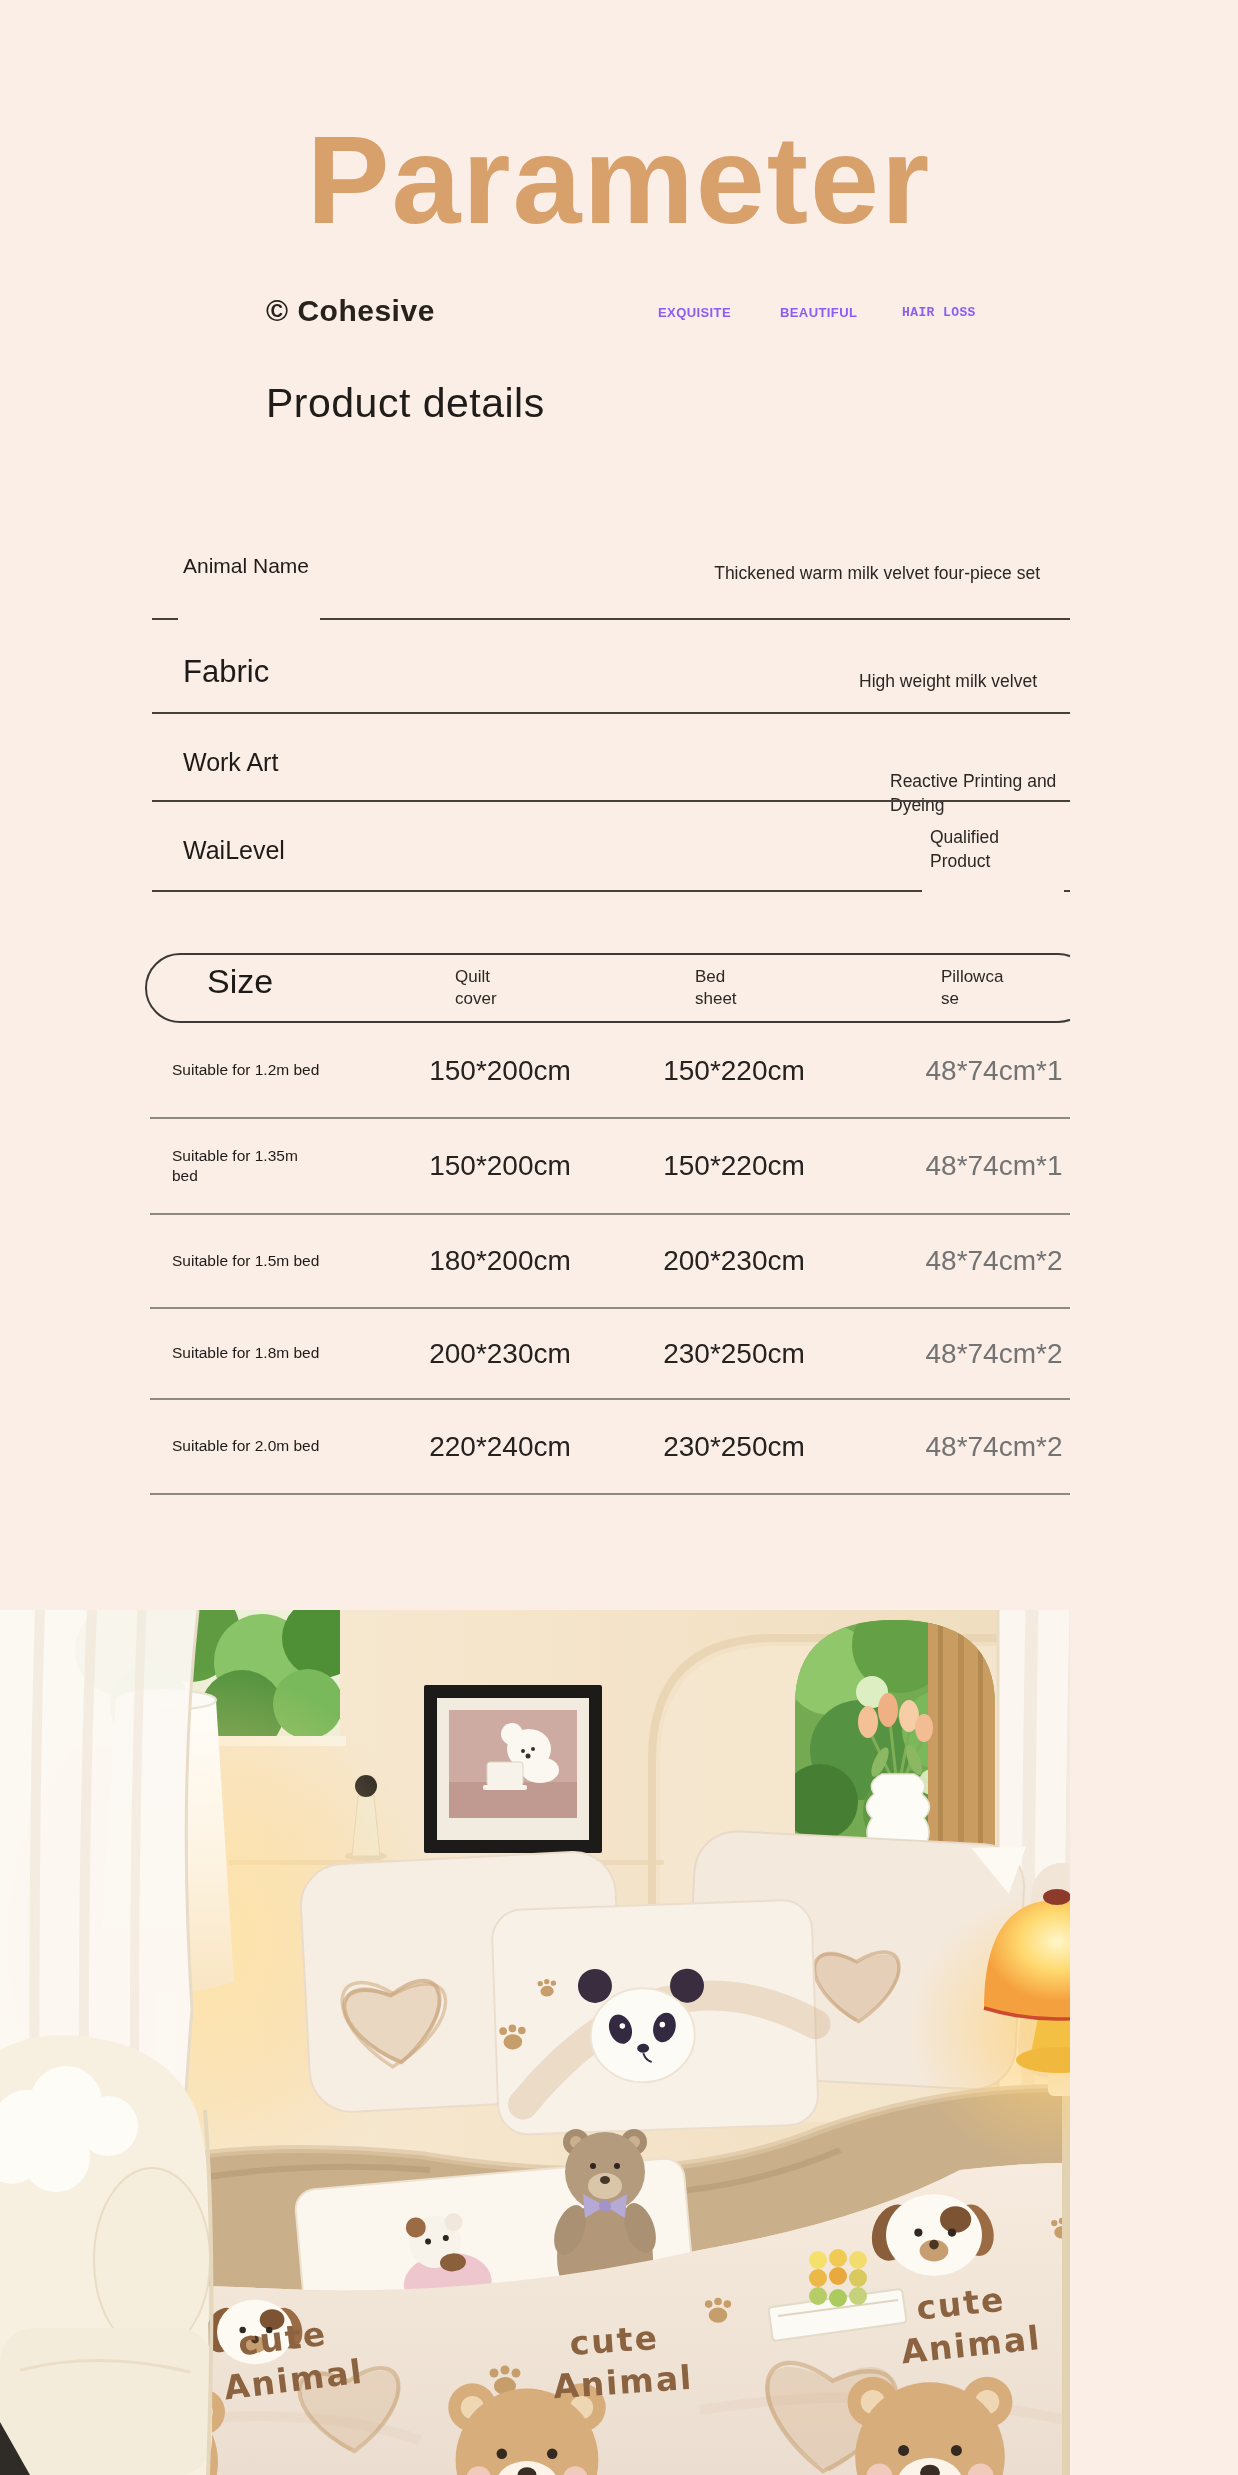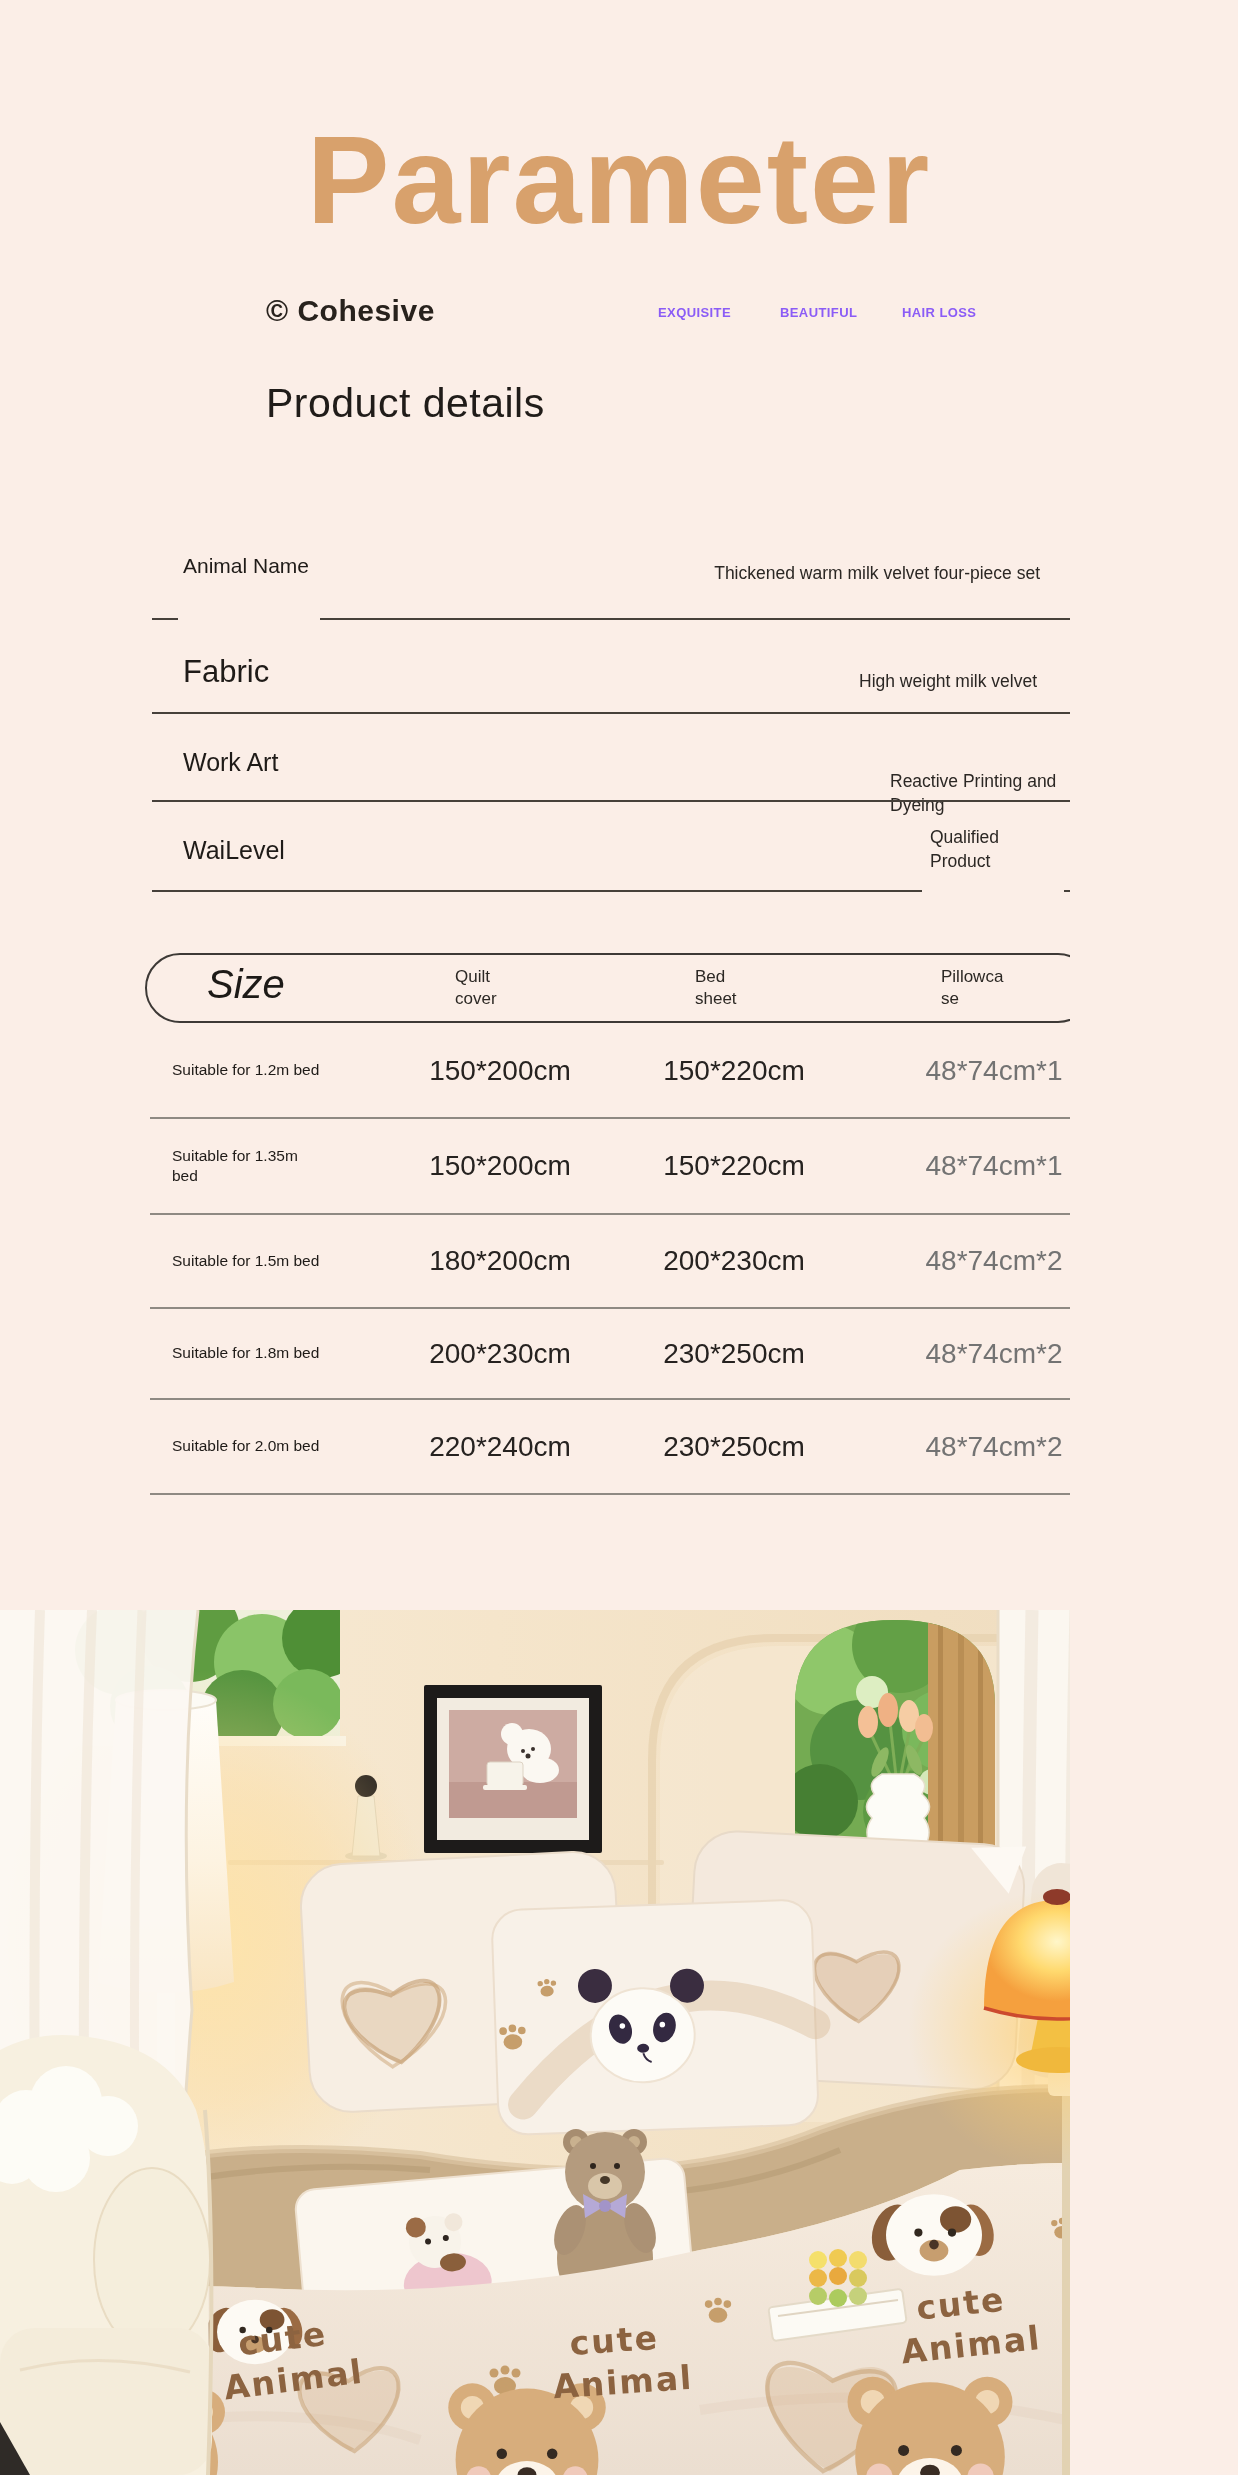--- a/index.html
+++ b/index.html
@@ -3,42 +3,42 @@
 <meta charset="utf-8">
 <style>
   html,body{margin:0;padding:0;background:#fbeee7;}
   .page{position:relative;width:1070px;height:2475px;background:#fbeee7;overflow:hidden;
         font-family:"Liberation Sans",sans-serif;color:#26221f;}
   .abs{position:absolute;}
   .page-title{top:118px;left:0;width:1238px;text-align:center;font-size:124px;font-weight:bold;
               color:#d8a16c;letter-spacing:2px;line-height:1;}
   .brand{top:294px;left:266px;font-size:30px;font-weight:bold;color:#28221d;letter-spacing:0.5px;}
   .tag{top:305px;font-size:13px;font-weight:bold;color:#8b5cf6;letter-spacing:0.4px;}
-  .tag1{left:658px;} .tag2{left:780px;} .tag3{left:902px;}
+  .tag1{left:658px;} .tag2{left:780px;} .tag3{left:902px;font-family:Liberation Mono, monospace;}
   .section-title{top:380px;left:266px;font-size:41px;font-weight:400;color:#201c19;letter-spacing:0.5px;}
   .tagline{top:392px;left:660px;width:350px;font-size:13.5px;font-weight:bold;color:#3e3a35;line-height:1.32;}
   
   .spec-label{color:#1f1b18;}
   .sl1{top:552px;left:183px;width:130px;font-size:21px;line-height:1.3;}
   .sl2{top:654px;left:183px;font-size:31px;}
   .sl3{top:748px;left:183px;font-size:25px;}
   .sl4{top:836px;left:183px;font-size:25px;}
   .spec-value{color:#2b2724;font-size:17.5px;line-height:1.35;}
   .sv1{top:562px;left:540px;width:500px;text-align:right;}
   .sv2{top:670px;left:700px;width:337px;text-align:right;}
   .sv3{top:738px;left:890px;width:180px;text-align:left;margin-top:32px;}
   .sv4{top:826px;left:930px;width:130px;text-align:left;}
   .uline{height:2px;background:#46403a;}
   .u1a{top:618px;left:152px;width:26px;} .u1b{top:618px;left:320px;width:766px;}
   .u2{top:712px;left:152px;width:934px;}
   .u3{top:800px;left:152px;width:934px;}
   .u4a{top:890px;left:152px;width:770px;} .u4b{top:890px;left:1064px;width:22px;}
   
   .pill{top:953px;left:145px;width:944px;height:66px;border:2px solid #3d3936;border-radius:37px;}
-  .size-title{top:962px;left:207px;font-size:40px;color:#1d1a17;font-style:italic;}
+  .size-title{top:962px;left:207px;font-size:34px;color:#1d1a17;}
   .colhead{top:966px;font-size:17px;line-height:1.3;color:#2c2824;}
   .ch1{left:455px;} .ch2{left:695px;} .ch3{left:941px;}
   .colhead span{display:block;}
   .size-row{left:150px;width:945px;border-bottom:2px solid #8e8983;}
   .r1{top:1024px;height:93px;} .r2{top:1119px;height:94px;} .r3{top:1215px;height:92px;}
   .r4{top:1309px;height:89px;} .r5{top:1400px;height:93px;}
   .cell{position:absolute;top:0;height:100%;display:flex;align-items:center;}
   .c-label{left:22px;width:152px;font-size:15.5px;line-height:1.3;color:#1f1b18;}
   .c1{left:230px;width:240px;justify-content:center;font-size:28px;color:#262220;}
   .c2{left:464px;width:240px;justify-content:center;font-size:28px;color:#262220;}

